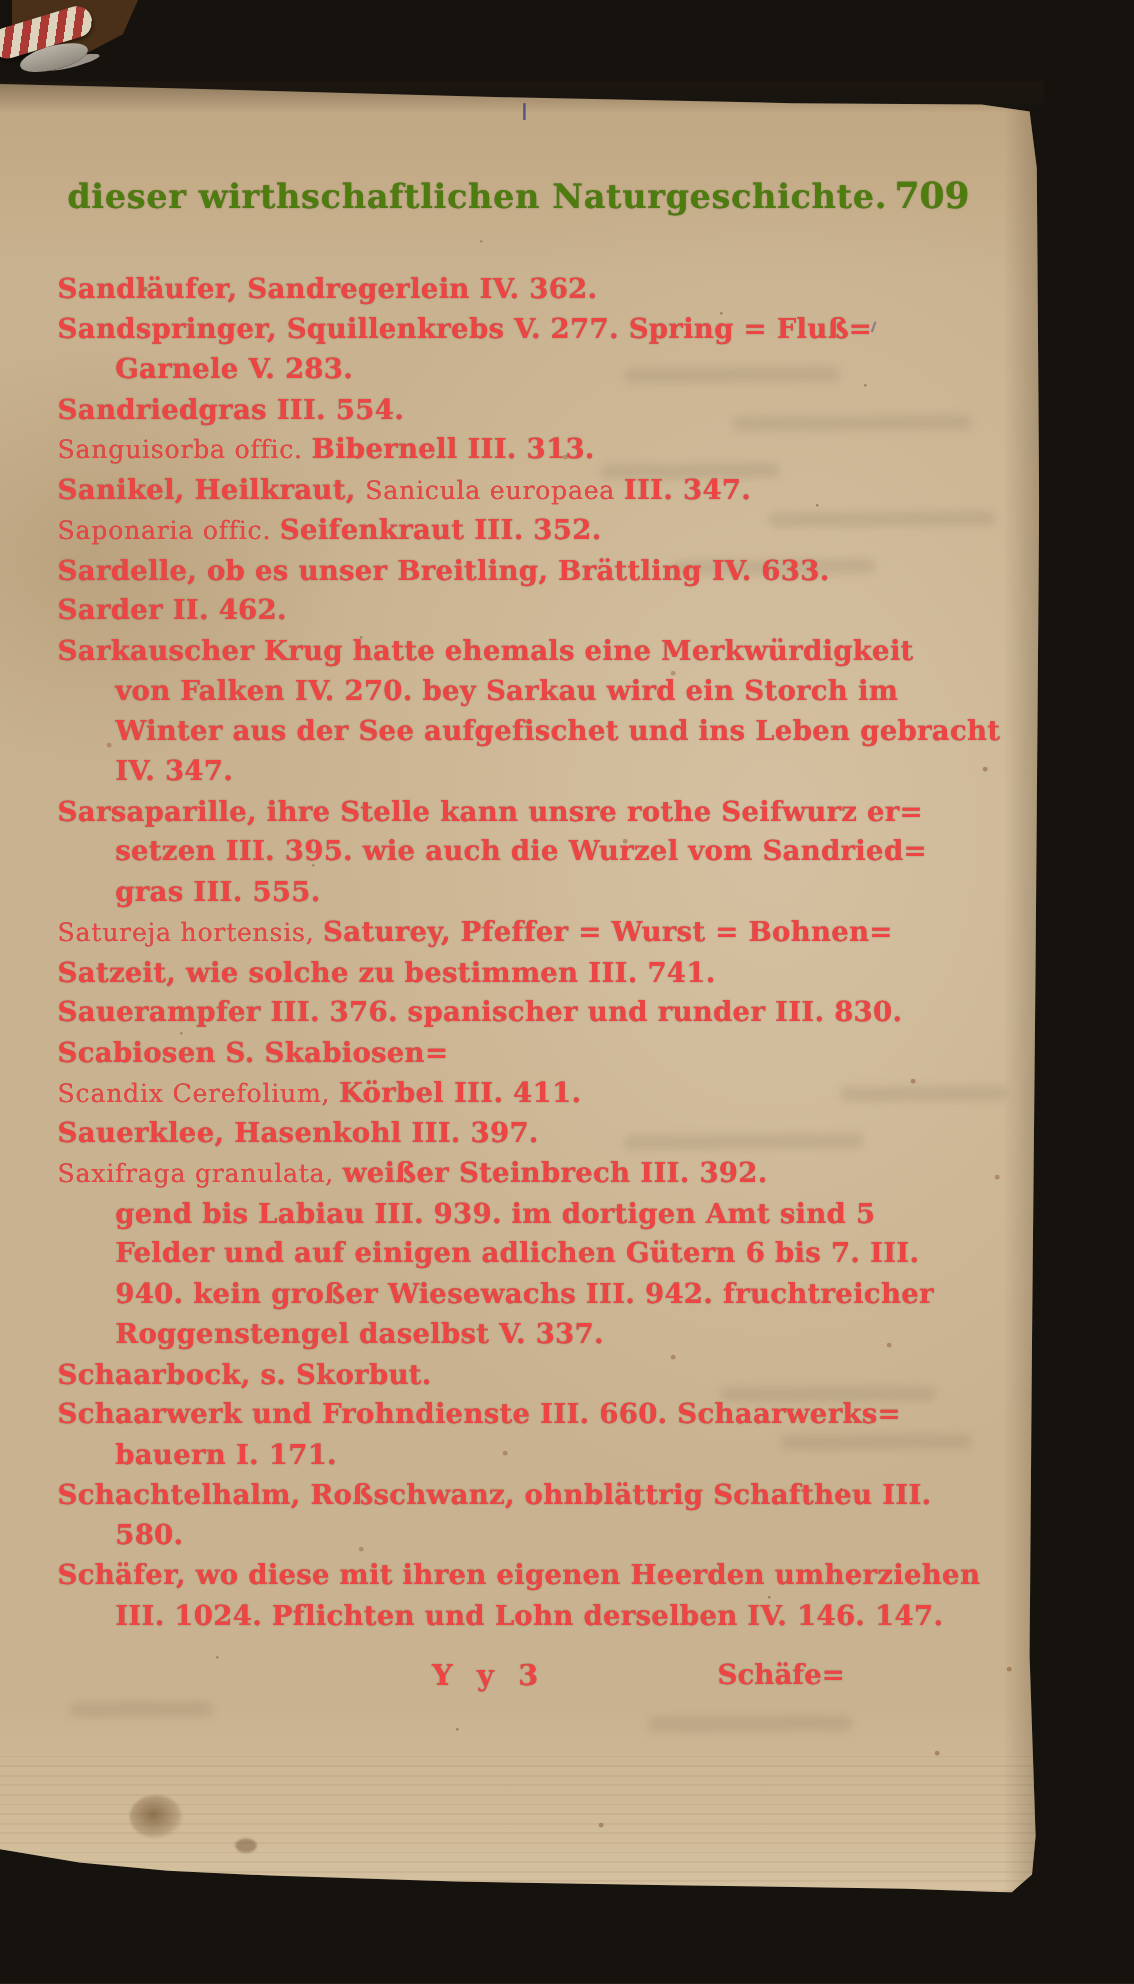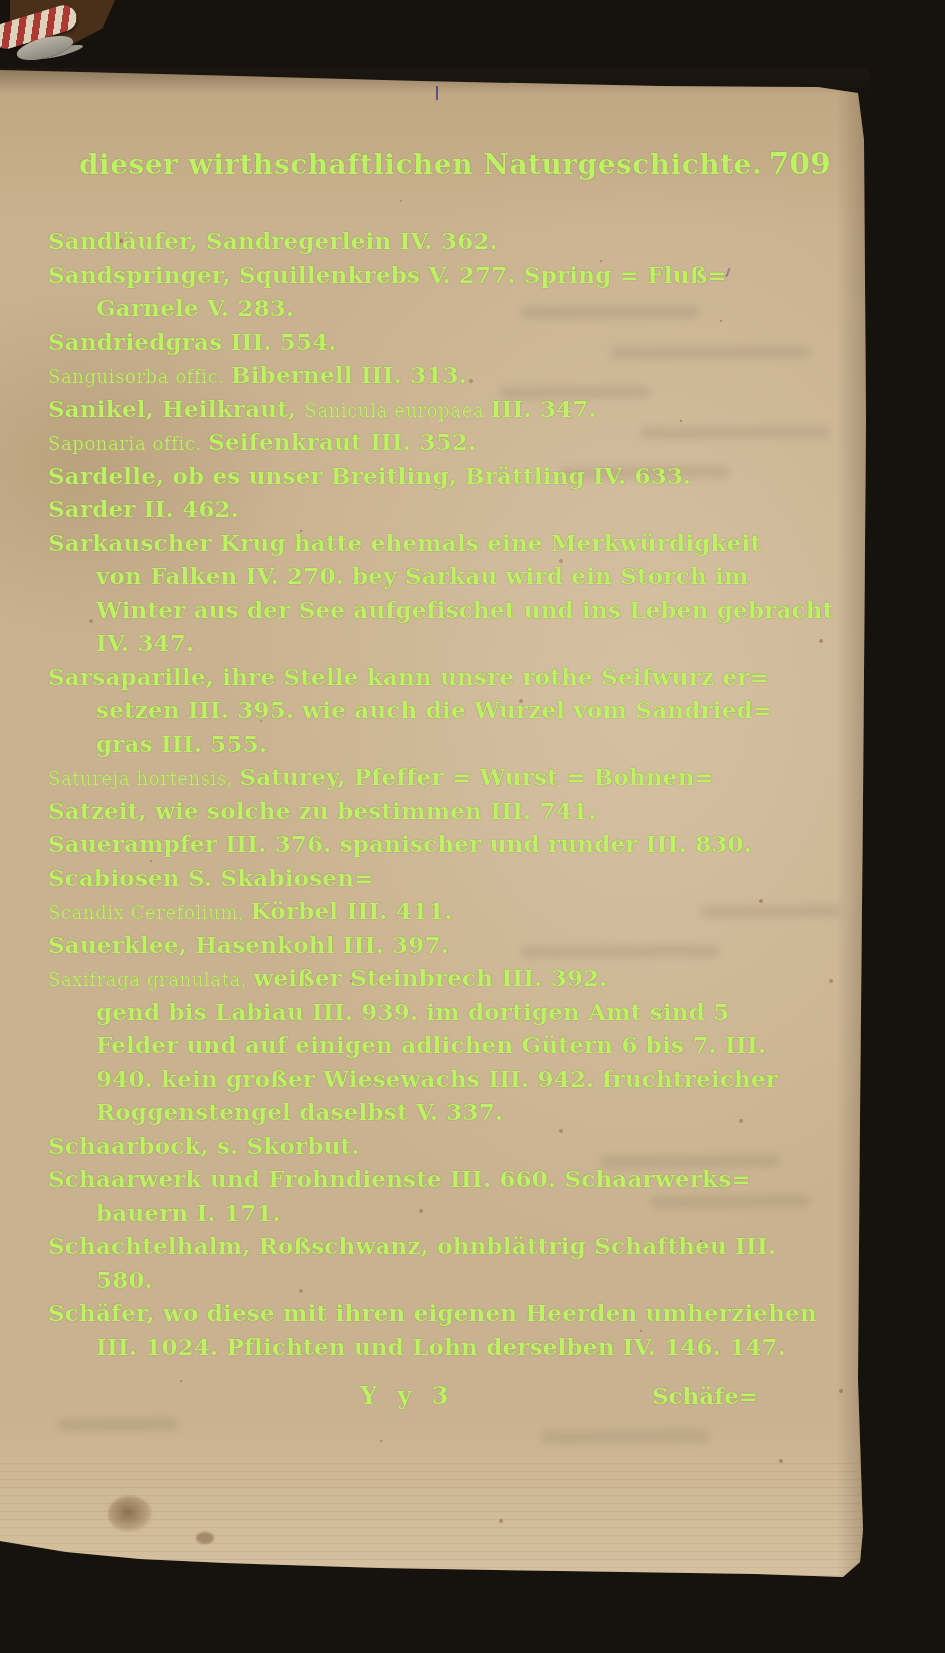--- a/index.html
+++ b/index.html
@@ -70,38 +70,37 @@
      830px 980px 0 1px rgba(138,84,48,.45), 90px 1180px 0 0 rgba(107,74,42,.5),
      300px 1290px 0 1px rgba(138,84,48,.4), 720px 320px 0 0 rgba(107,74,42,.5),
      840px 1390px 0 1px rgba(138,84,48,.5), 400px 200px 0 0 rgba(107,74,42,.4),
      560px 560px 0 1px rgba(138,84,48,.4),  660px 1010px 0 0 rgba(107,74,42,.5);}
   .ghosts i{position:absolute;display:block;height:13px;border-radius:6px;
     background:rgba(70,63,50,0.11);filter:blur(3.5px);transform:rotate(-.4deg);}
   
   .header{
     position:absolute;left:56px;top:146px;width:752px;
     display:flex;justify-content:space-between;align-items:baseline;
-    color:#bef264;
-    margin-left:23px;
+    color:#4d7c0f;
   }
   .header .title{font-size:28px;font-weight:700;letter-spacing:.5px;
     text-shadow:0 0 1px rgba(42,32,20,.55);}
   .header .pagenum{font-size:30px;font-weight:700;text-shadow:0 0 1px rgba(42,32,20,.55);}
   .bodytext{
     position:absolute;left:48px;top:224px;width:796px;
-    color:#bef264;font-size:23px;line-height:33.5px;white-space:nowrap;
+    color:#ef4444;font-size:23px;line-height:33.5px;white-space:nowrap;
   }
   .line{height:33.5px;}
   .line.ind{padding-left:48px;}
   .seg-f{font-weight:700;letter-spacing:.2px;text-shadow:0 0 1px rgba(42,32,20,.5);}
-  .seg-l{font-weight:400;font-size:18px;letter-spacing:.6px;text-shadow:0 0 .5px rgba(42,32,20,.5);margin-top:41px;}
+  .seg-l{font-weight:400;font-size:21px;letter-spacing:.6px;text-shadow:0 0 .5px rgba(42,32,20,.5);margin-top:41px;}
   .sigrow{position:relative;height:40px;margin-top:16px;}
   .sigrow .sig{position:absolute;left:312px;font-weight:700;font-size:24px;letter-spacing:6px;
     text-shadow:0 0 1px rgba(42,32,20,.5);}
-  .sigrow .catch{position:absolute;left:604px;font-weight:700;font-size:23px;
+  .sigrow .catch{position:absolute;left:550px;font-weight:700;font-size:23px;
     text-shadow:0 0 1px rgba(42,32,20,.5);text-align:center;}
 </style>
 </head>
 <body>
 
 <div class="scan">
 
   <div class="paper"></div>
   <div class="edgeshade-top"></div>
 

